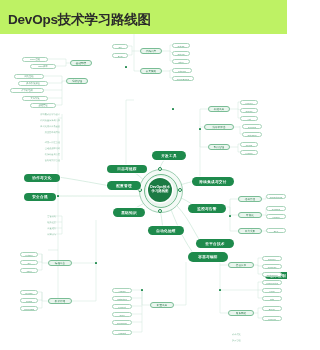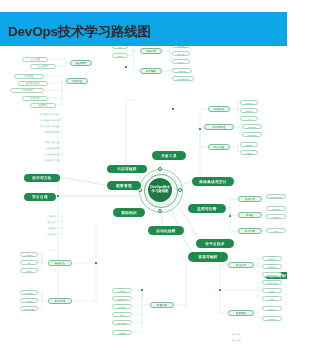--- a/index.html
+++ b/index.html
@@ -6,22 +6,22 @@
   body{
     width:287px;height:350px;overflow:hidden;background:#ffffff;
     font-family:"Liberation Sans","DejaVu Sans",sans-serif;
     position:relative;
   }
   #canvas{position:absolute;inset:0;}
   svg.layer{position:absolute;left:0;top:0;width:287px;height:350px;}
 
   
   #title-bar{
-    position:absolute;left:0;top:12px;width:287px;height:34px;
-    background:#0ea5e9;z-index:40;
+    position:absolute;left:0;top:0;width:287px;height:34px;
+    background:#bef264;z-index:40;
   }
   #page-title{
     position:absolute;left:8px;top:11px;
     font-size:13.5px;font-weight:bold;color:#2b2b2b;
     letter-spacing:-0.2px;white-space:nowrap;
   }
 
   
   .node{position:absolute;box-sizing:border-box;white-space:nowrap;}
 

